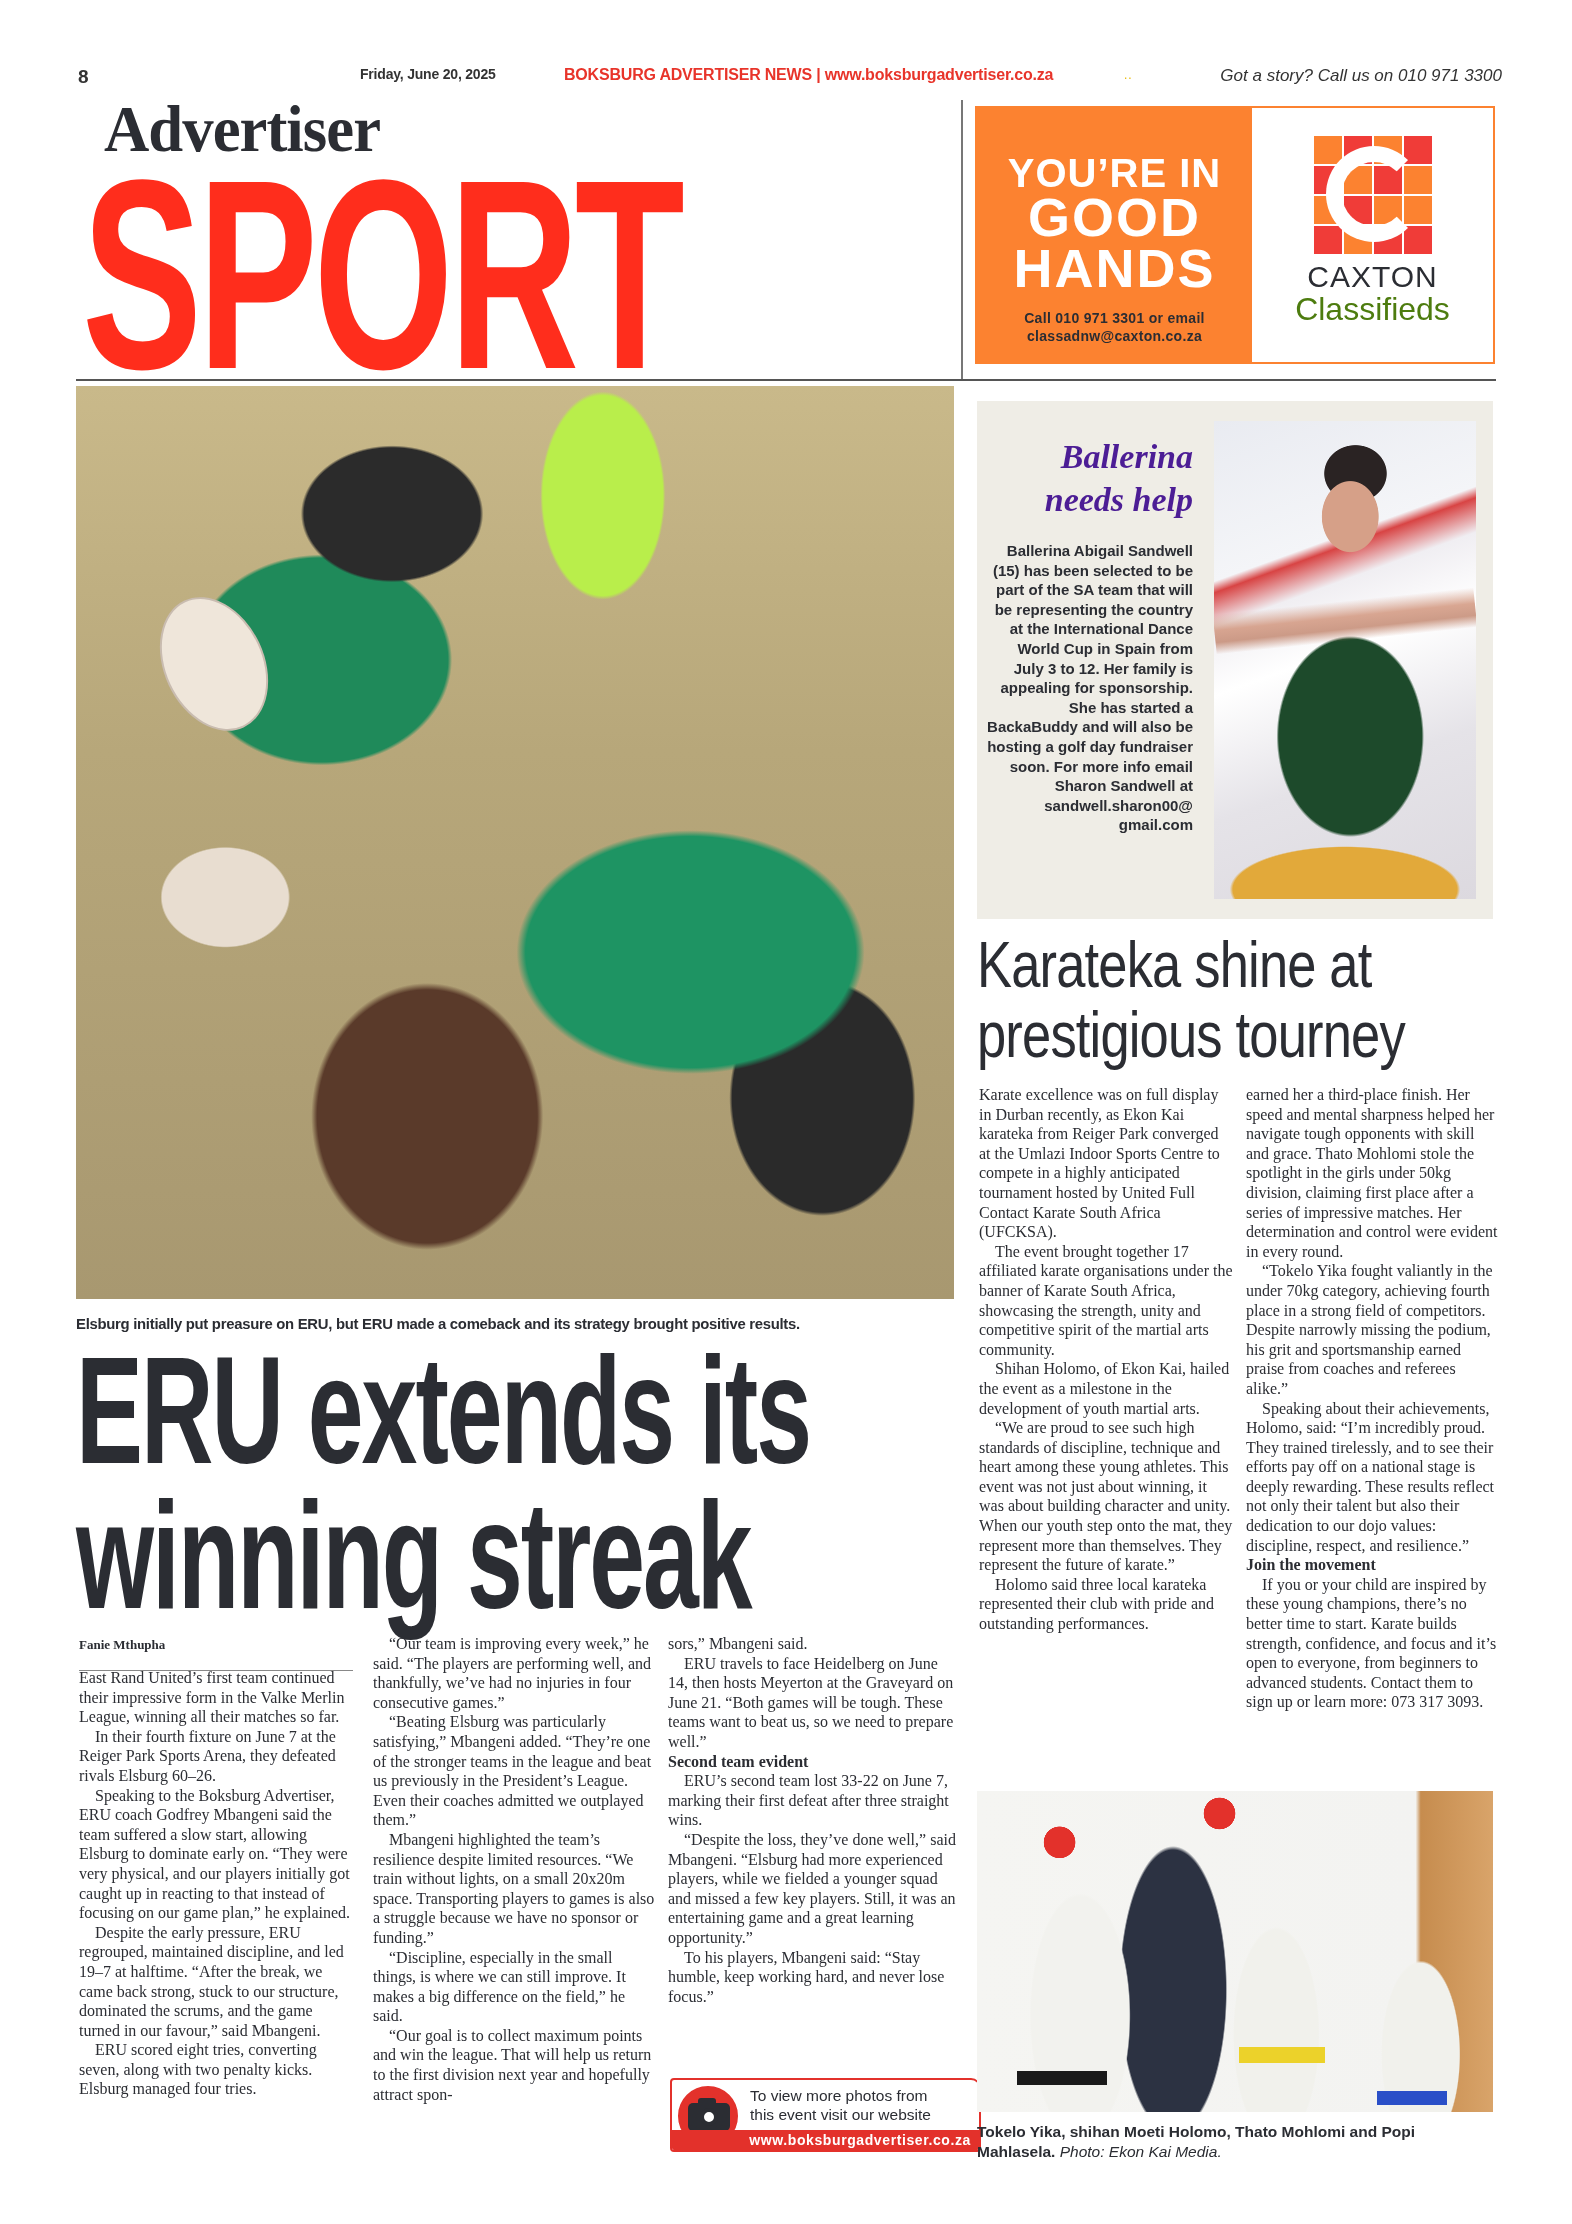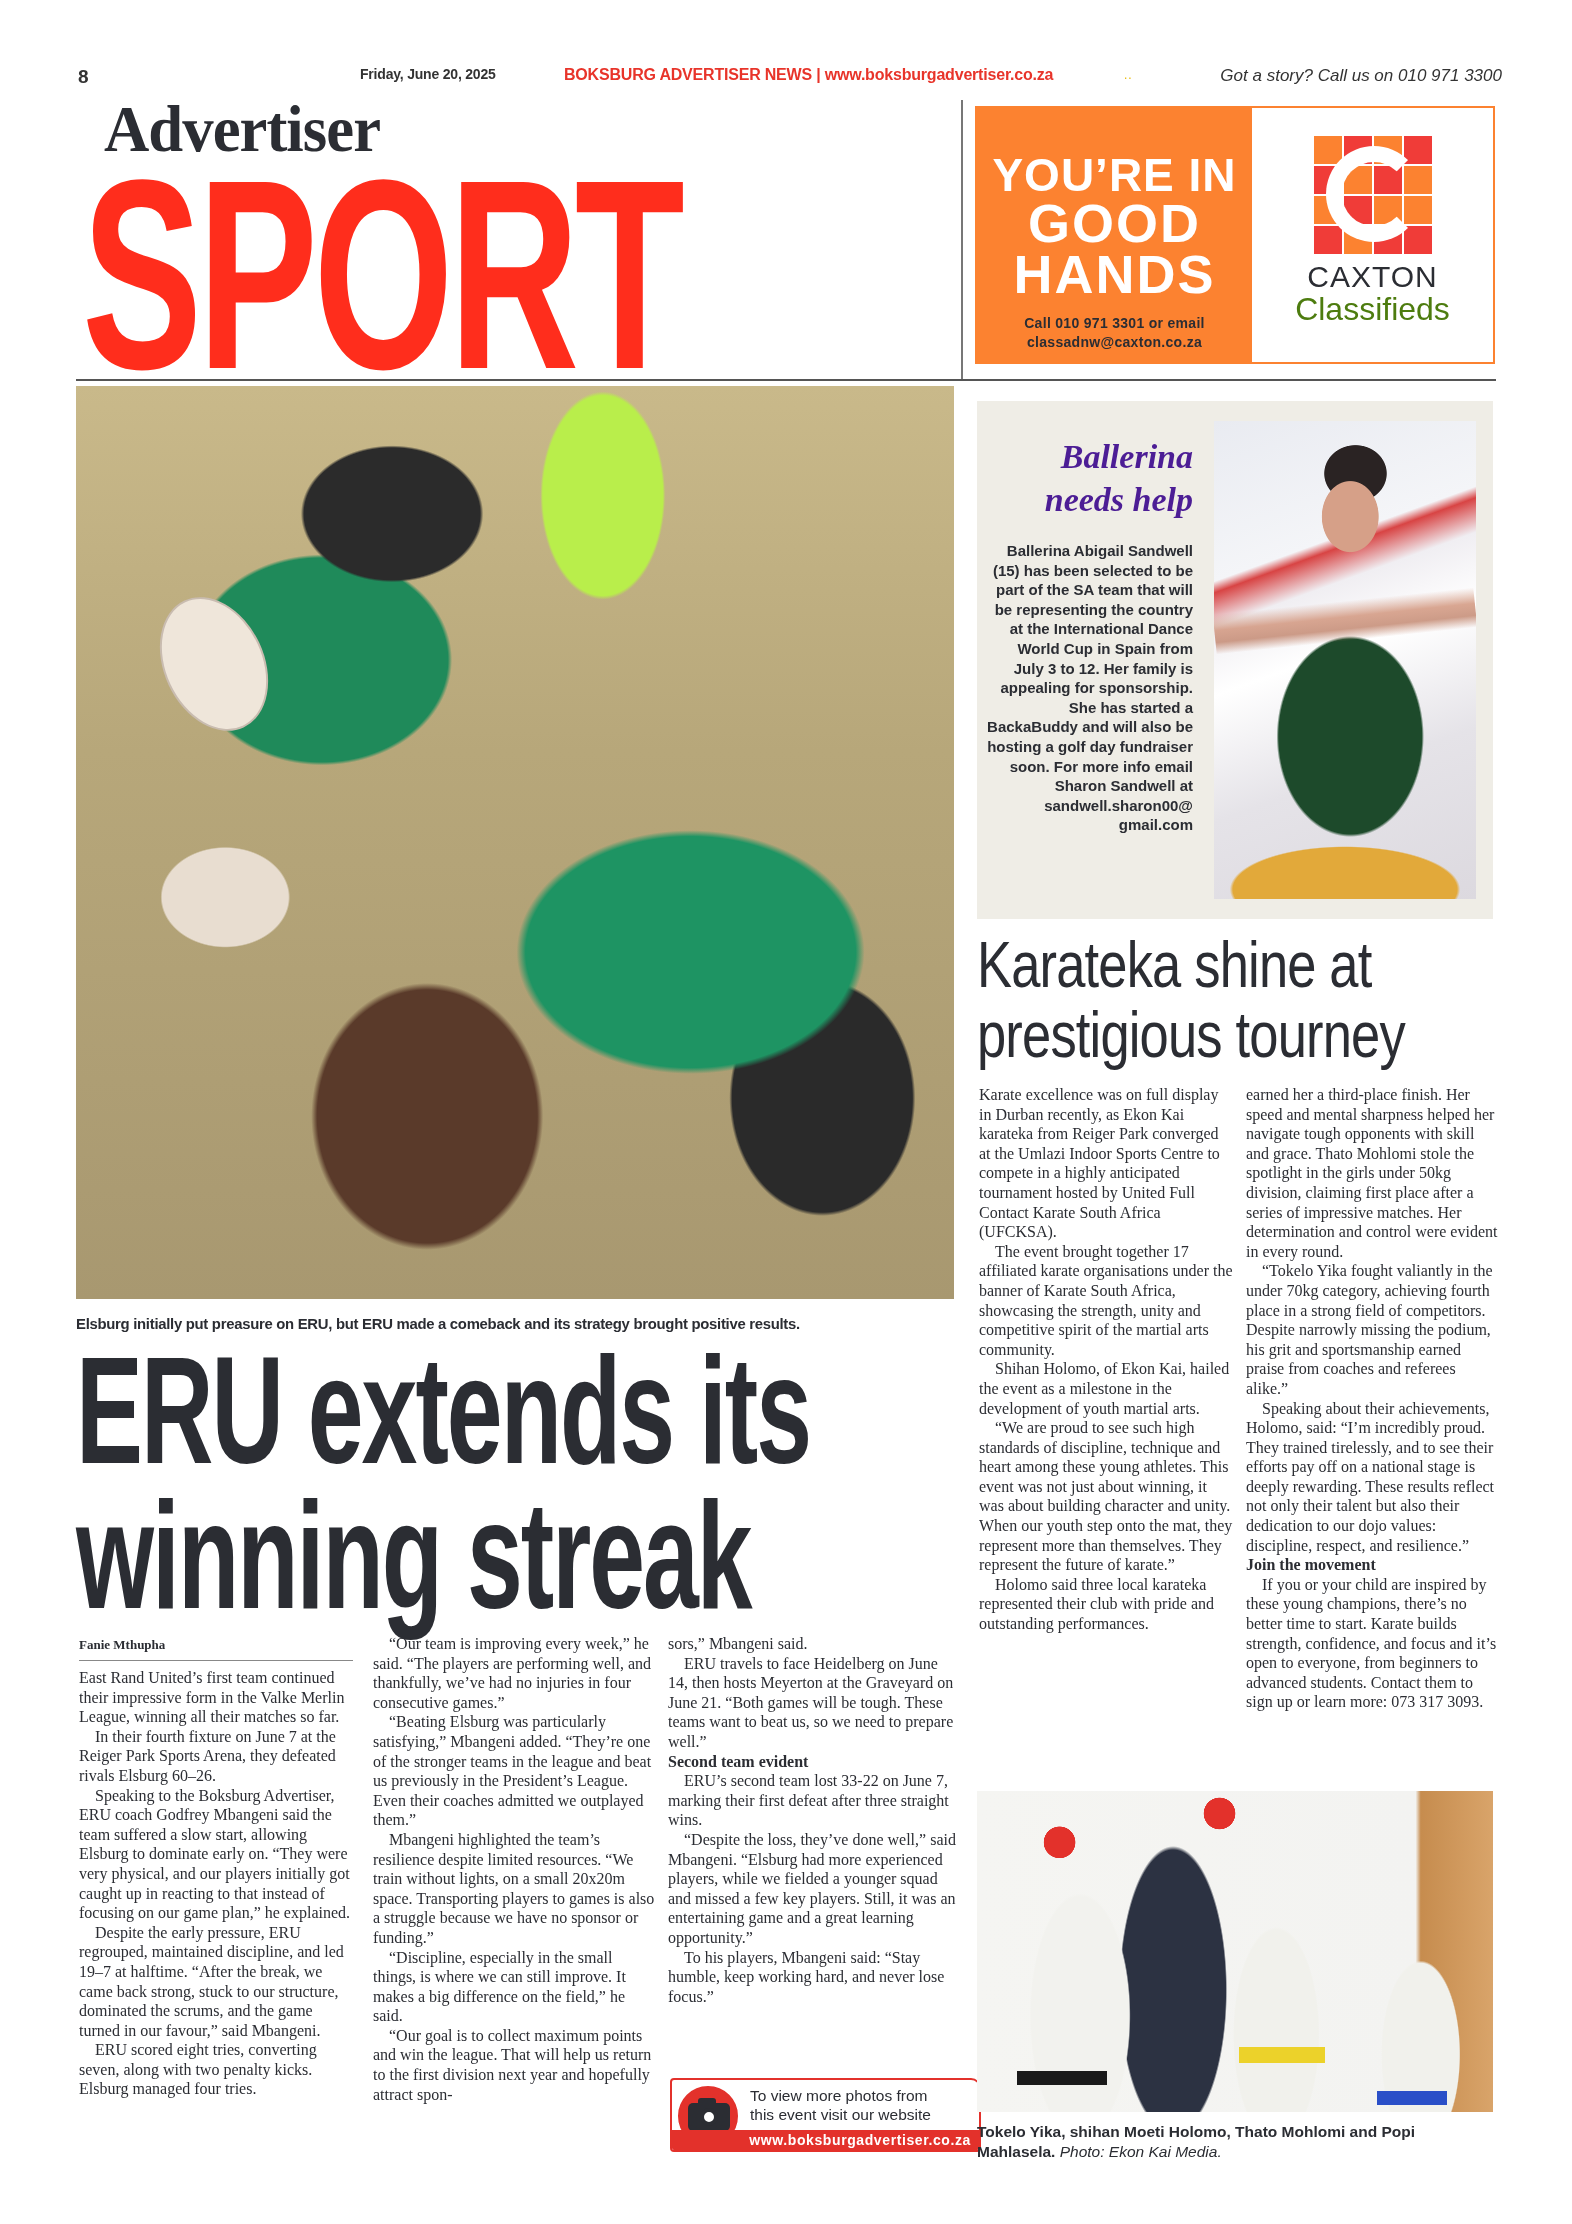--- a/index.html
+++ b/index.html
@@ -22,21 +22,21 @@
   .mast-sport { position: absolute; left: 82px; top: 140px; width: 880px; font-family: "Liberation Sans", sans-serif;
                 font-weight: bold; font-size: 250px; color: #ff2d1c; line-height: 1; letter-spacing: -6px;
                 transform: scaleX(0.72) scaleY(1.08); transform-origin: left top; white-space: nowrap; }
   .mast-rule { position: absolute; left: 76px; top: 379px; width: 1420px; height: 2px; background: #555; }
   .mast-vrule { position: absolute; left: 961px; top: 100px; width: 2px; height: 279px; background: #777; }
 
   
   .ad { position: absolute; left: 975px; top: 106px; width: 520px; height: 258px; border: 2px solid #fc8230; display: flex; }
   .ad-left { width: 275px; background: #fc8230; color: #fff; text-align: center; padding-top: 46px; }
   .ad-headline { font-family: "Liberation Sans", sans-serif; font-weight: bold; line-height: 0.95; }
-  .ad-headline .l1 { font-size: 46px; letter-spacing: 1px; }
+  .ad-headline .l1 { font-size: 40px; letter-spacing: 1px; }
   .ad-headline .l2, .ad-headline .l3 { font-size: 54px; letter-spacing: 2px; }
   .ad-contact { margin-top: 14px; font-family: "Liberation Sans", sans-serif; font-weight: bold; font-size: 14px; color: #2b2d33; line-height: 1.35; letter-spacing: 0.3px; }
   .ad-right { flex: 1; background: #fff; display: flex; flex-direction: column; align-items: center; padding-top: 28px; }
   .logo-grid { width: 118px; height: 118px; display: grid; grid-template-columns: repeat(4, 1fr); gap: 2px; position: relative; }
   .logo-grid span { display: block; }
   .logo-c { position: absolute; left: 12px; top: 10px; width: 96px; height: 96px; border: 16px solid #fff; border-radius: 50%;
             border-right-color: transparent; }
   .ad-brand { margin-top: 8px; font-family: "Liberation Sans", sans-serif; font-size: 30px; letter-spacing: 1px; color: #2b2d33; line-height: 1; }
   .ad-sub { font-family: "Liberation Sans", sans-serif; font-size: 32px; color: #4d7c0f; line-height: 1.1; }
 
@@ -55,21 +55,21 @@
   .caption-rugby { position: absolute; left: 76px; top: 1315px; font-family: "Liberation Sans", sans-serif; font-weight: bold;
                    font-size: 15.5px; color: #2b2d33; letter-spacing: -0.3px; transform: scaleX(0.96); transform-origin: left; white-space: nowrap; }
 
   
   .eru-headline { position: absolute; left: 76px; top: 1338px; width: 880px; font-family: "Liberation Sans", sans-serif; font-weight: bold;
                   font-size: 152px; line-height: 145px; color: #2b2d33; letter-spacing: -3px;
                   transform: scaleX(0.66); transform-origin: left top; white-space: nowrap; }
 
   
   .byline { position: absolute; left: 79px; top: 1637px; width: 274px; font-family: "Liberation Serif", serif; font-weight: bold;
-            font-size: 13px; color: #2b2d33; padding-bottom: 7px; border-bottom: 1px solid #888; }
+            font-size: 13px; color: #2b2d33; padding-bottom: 17px; border-bottom: 1px solid #888; }
   .col { position: absolute; font-family: "Liberation Serif", serif; font-size: 16px; line-height: 19.6px; color: #2b2d33; text-align: left; }
   .col p { text-indent: 16px; }
   .col p.first { text-indent: 0; }
   .col p.noindent { text-indent: 0; }
   .col h4 { font-weight: bold; font-size: 16px; line-height: 19.6px; }
   .eru-c1 { left: 79px; top: 1668px; width: 278px; }
   .eru-c2 { left: 373px; top: 1634px; width: 285px; }
   .eru-c3 { left: 668px; top: 1634px; width: 290px; }
 
   

